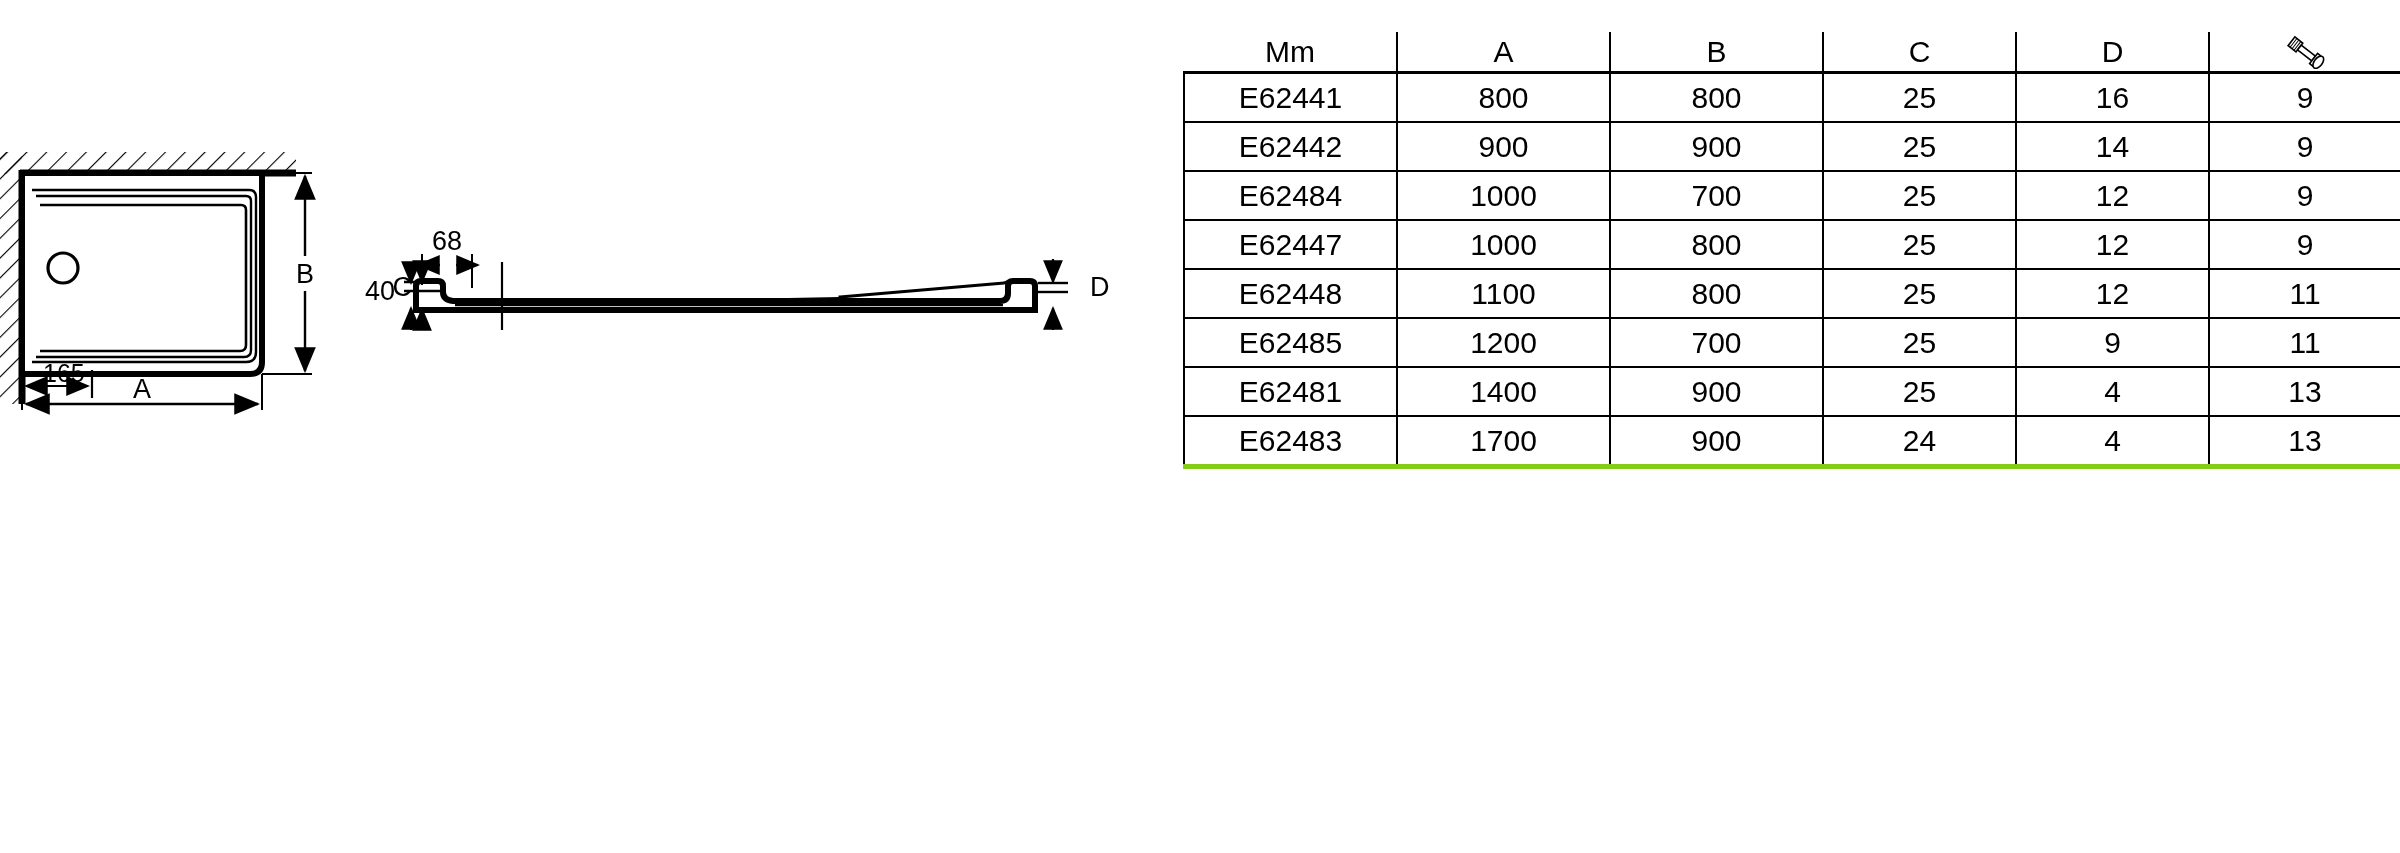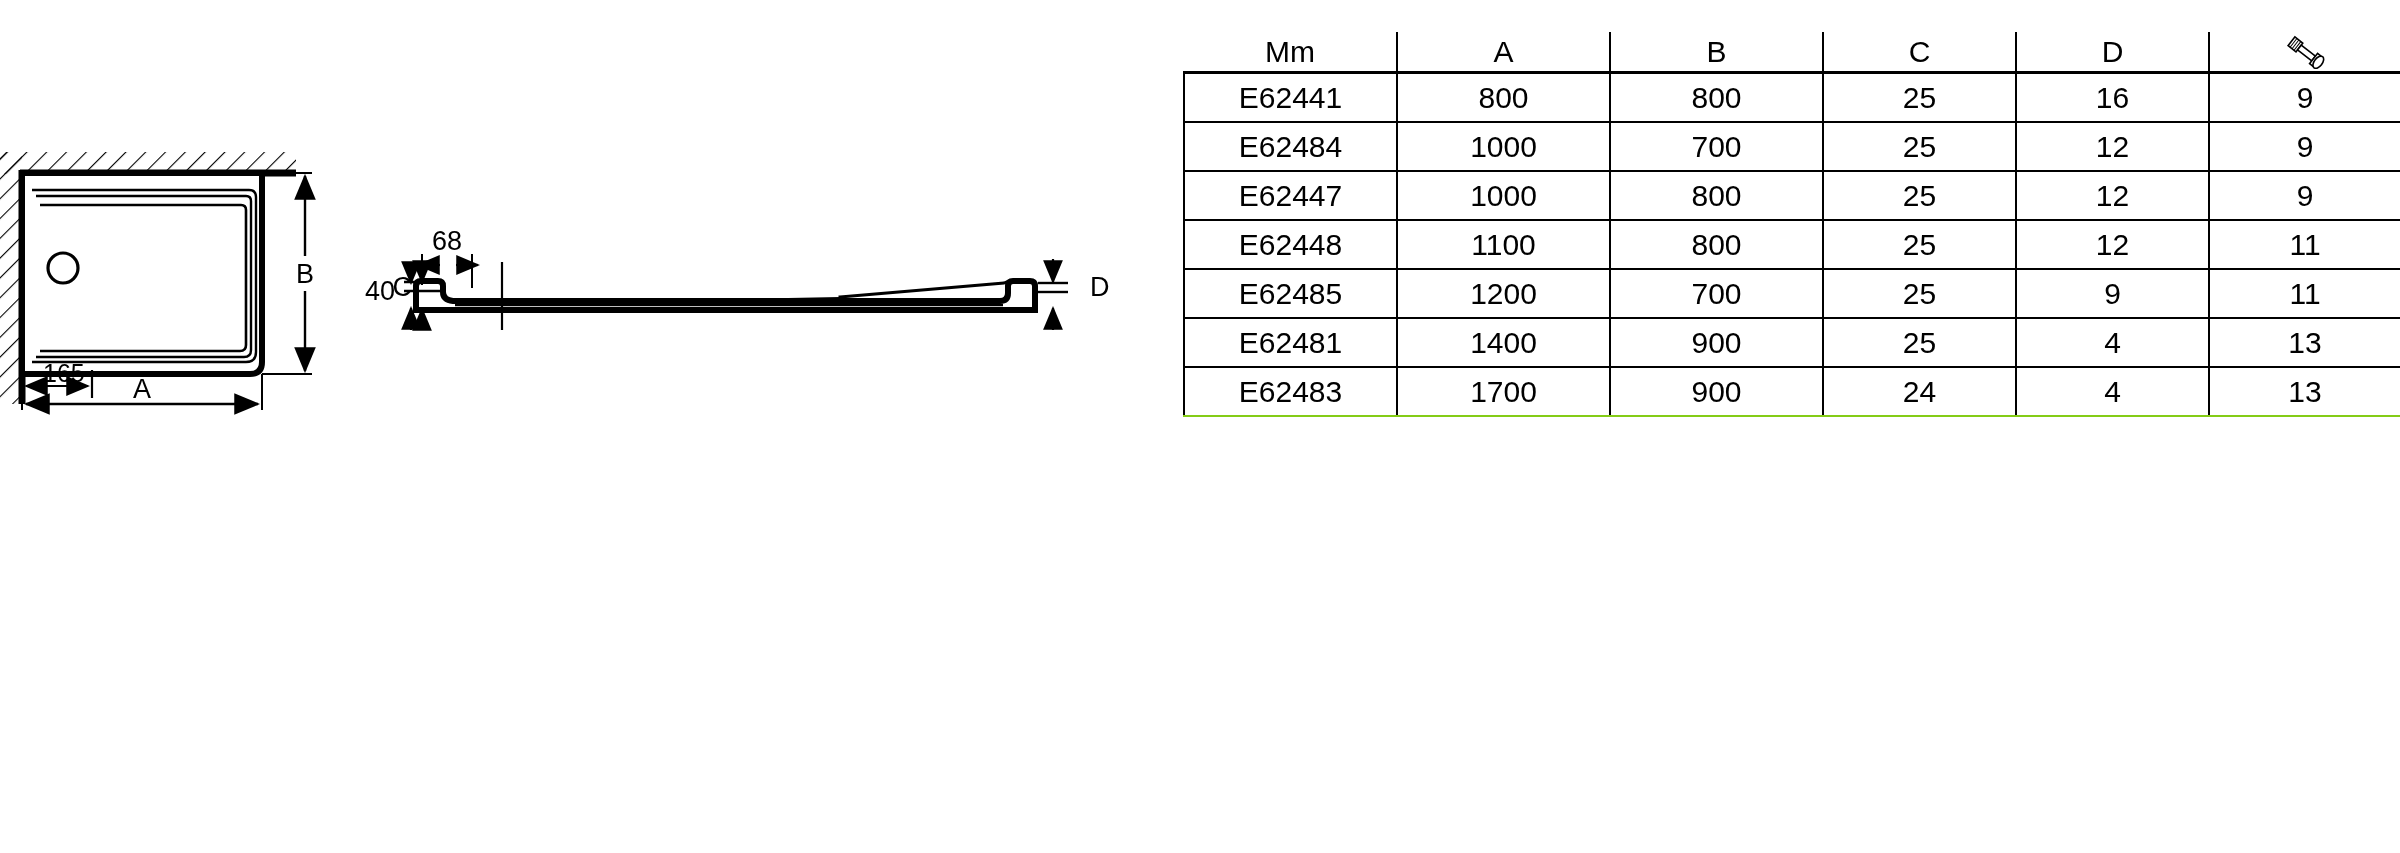--- a/index.html
+++ b/index.html
@@ -87,21 +87,21 @@
     border-left: none;
     border-right: 2px solid #000000;
   }
   table.spec thead th.hdr-screw {
     border-right: none;
   }
   table.spec tbody td.cell-code {
     border-left: 2px solid #000000;
   }
   table.spec tbody tr:last-child td {
-    border-bottom: 2px solid #84cc16;
+    border-bottom: 5px solid #84cc16;
   }
   .screw-icon {
     display: inline-block;
     width: 52px;
     height: 34px;
     vertical-align: middle;
   }
 </style>
 </head>
 <body>
@@ -266,20 +266,28 @@
       <tbody id="spec-table-body">
       <tr>
             <td class="cell-code">E62441</td>
             <td>800</td>
             <td>800</td>
             <td>25</td>
             <td>16</td>
             <td>9</td>
           </tr>
           <tr>
+            <td class="cell-code">E62442</td>
+            <td>900</td>
+            <td>900</td>
+            <td>25</td>
+            <td>14</td>
+            <td>9</td>
+          </tr>
+          <tr>
             <td class="cell-code">E62484</td>
             <td>1000</td>
             <td>700</td>
             <td>25</td>
             <td>12</td>
             <td>9</td>
           </tr>
           <tr>
             <td class="cell-code">E62447</td>
             <td>1000</td>

